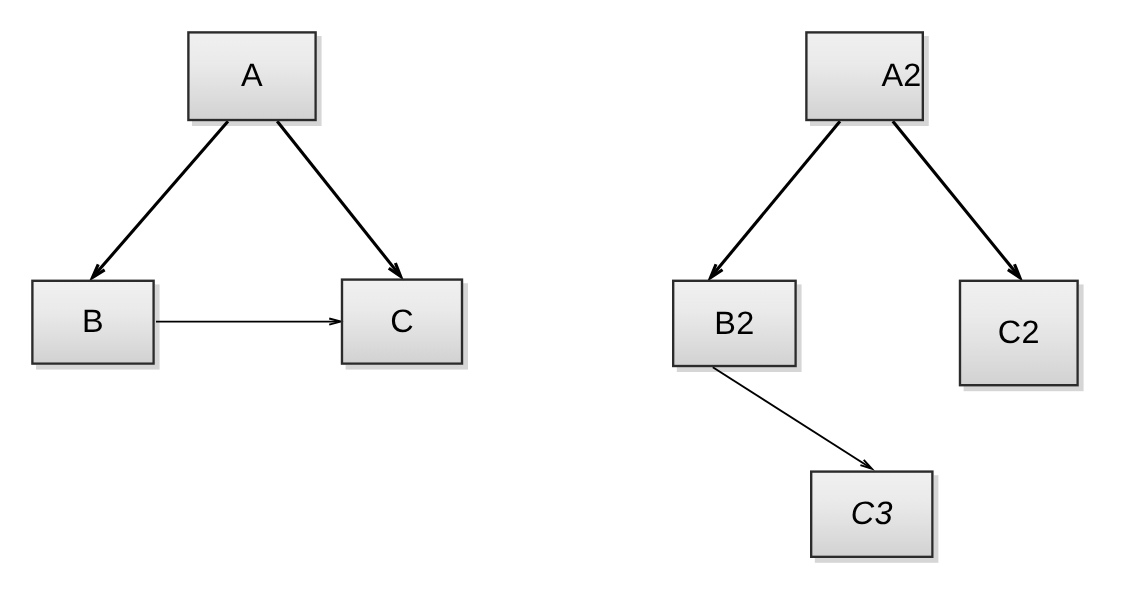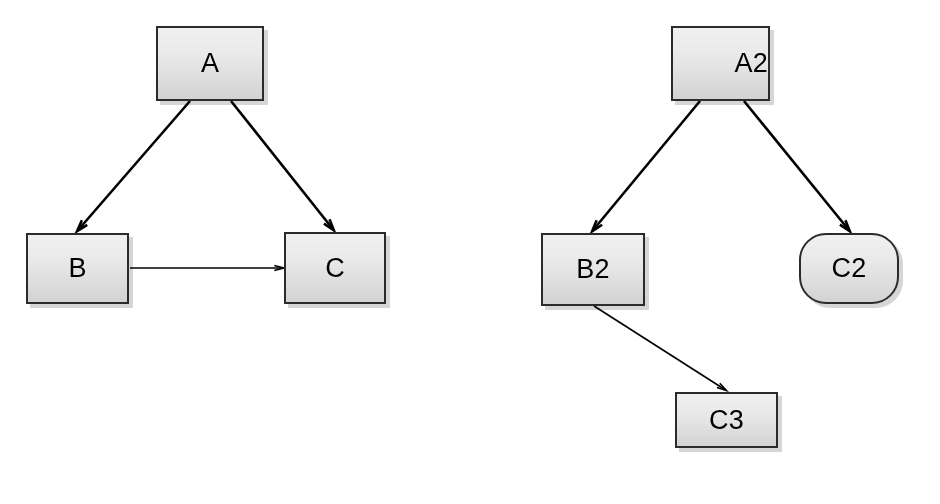--- a/index.html
+++ b/index.html
@@ -85,23 +85,23 @@
       </div>
       <div class="node" style="left: 26px; top: 233px; width: 103px; height: 71px;">
         <span class="node-label">B</span>
       </div>
       <div class="node" style="left: 284px; top: 232px; width: 102px; height: 72px;">
         <span class="node-label">C</span>
       </div>
       <div class="node" style="left: 671px; top: 26px; width: 99px; height: 75px; justify-content: flex-end;">
         <span class="node-label">A2</span>
       </div>
-      <div class="node" style="left: 541px; top: 233px; width: 104px; height: 73px; text-align: right;">
+      <div class="node" style="left: 560px; top: 233px; width: 104px; height: 73px; text-align: right;">
         <span class="node-label">B2</span>
       </div>
-      <div class="node" style="left: 799px; top: 233px; width: 100px; height: 71px; border-radius: 27px;">
+      <div class="node" style="left: 799px; top: 233px; width: 100px; height: 89px;">
         <span class="node-label">C2</span>
       </div>
-      <div class="node" style="left: 675px; top: 392px; width: 103px; height: 56px;">
+      <div class="node" style="left: 675px; top: 392px; width: 103px; height: 73px; font-style: italic;">
         <span class="node-label">C3</span>
       </div>
     </div>
 </div>
 
 </body></html>

